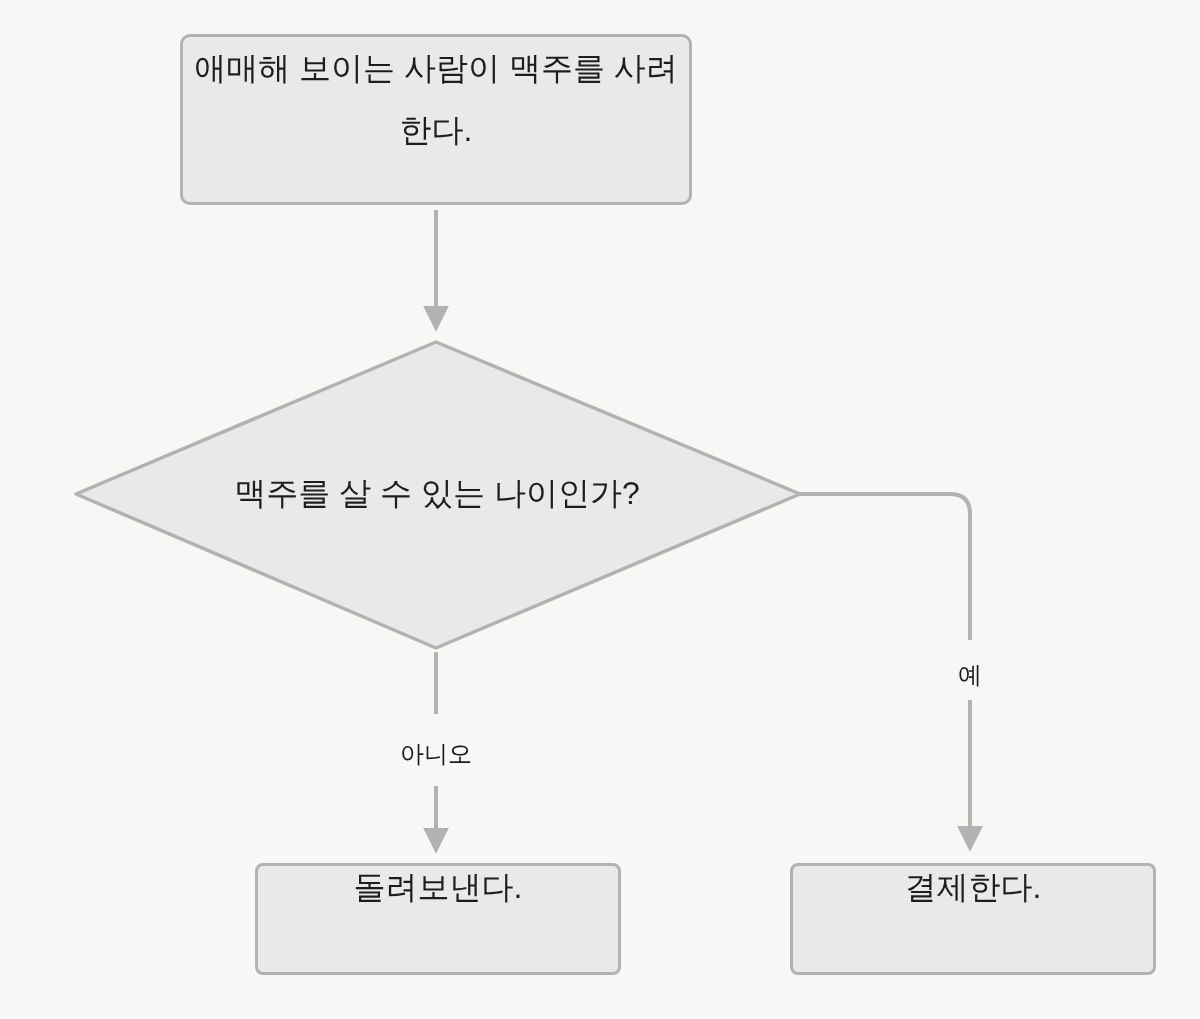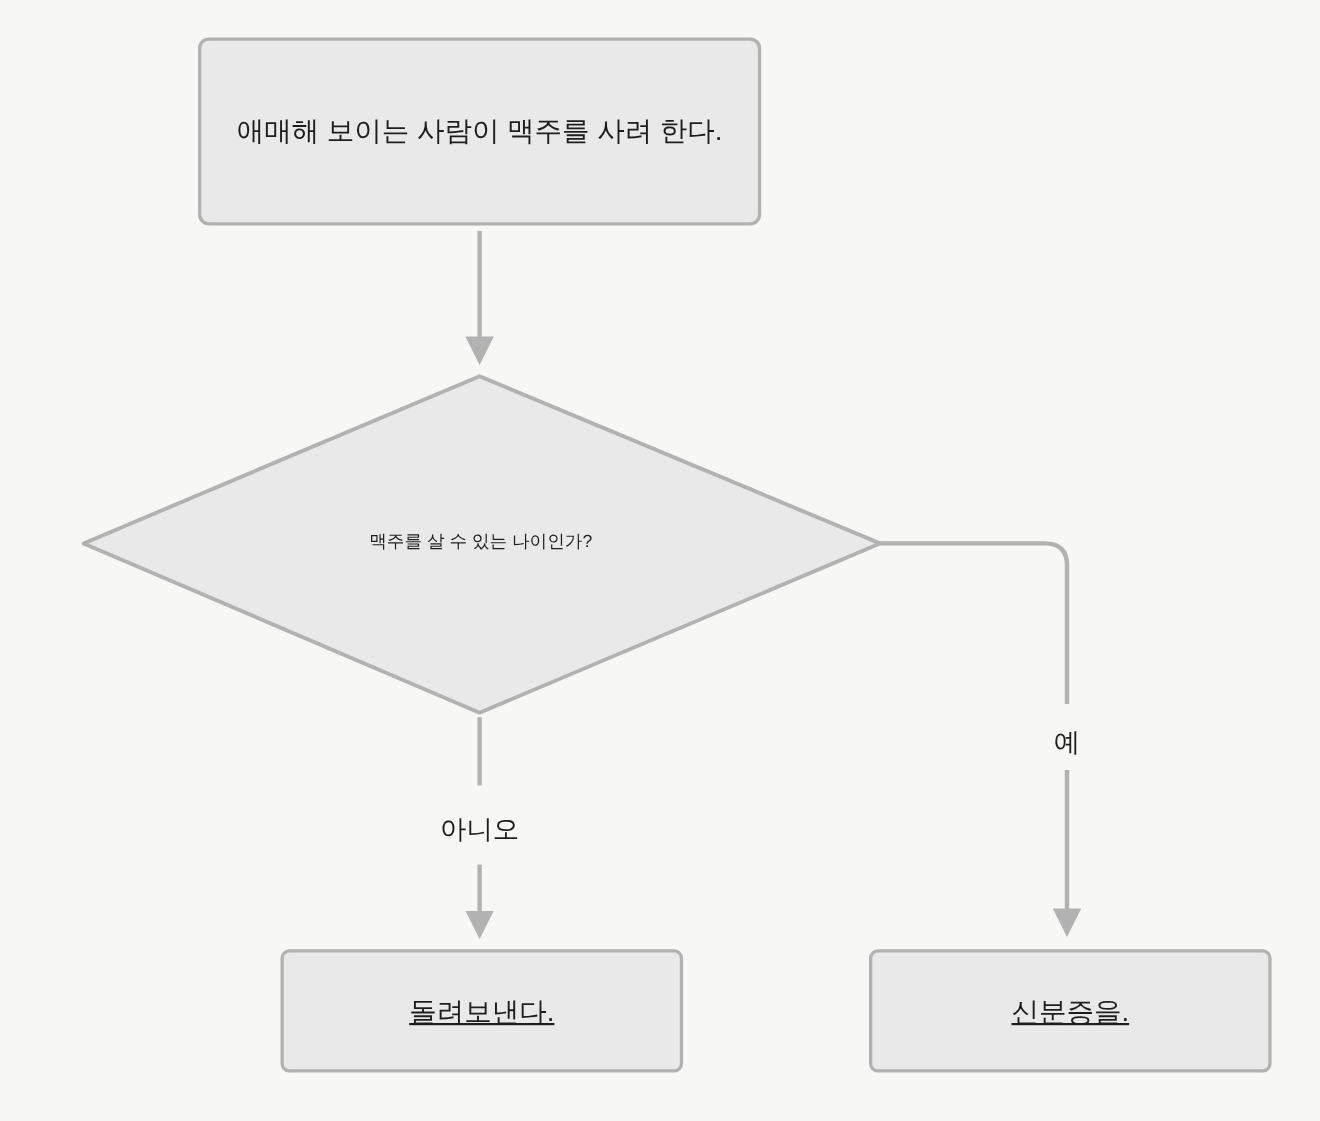--- a/index.html
+++ b/index.html
@@ -41,45 +41,45 @@
     fill: var(--arrow);
     stroke: none;
   }
   .node {
     position: absolute;
     background: var(--node_fill);
     border: 3px solid var(--node_border);
     display: flex;
     flex-direction: column;
     align-items: center;
-    justify-content: center;
+    justify-content: space-between;
     text-align: center;
     color: var(--text);
-    font-size: 25px;
+    font-size: 32px;
   }
   .node-start {
     left: 180px; top: 34px;
     width: 512px; height: 171px;
     border-radius: 10px;
     line-height: 1.95;
   }
   .node-terminal {
     border-radius: 8px;
-    width: 366px; height: 112px; text-decoration: underline;
+    width: 366px; height: 112px;
   }
   .node-reject { left: 255px; top: 863px; }
   .node-pay   { left: 790px; top: 863px; }
   .decision-label {
     position: absolute;
     left: 137px; top: 477px;
     width: 600px; height: 32px;
     line-height: 32px;
     text-align: center;
     color: var(--text);
-    font-size: 16px;
+    font-size: 32px;
   }
   .edge-label {
     position: absolute;
     width: 120px;
     text-align: center;
     color: var(--text);
     font-size: 24px;
   }
   .edge-label-no  { left: 376px; top: 738px; text-align: center; }
   .edge-label-yes { left: 910px; top: 659px; }
@@ -116,16 +116,16 @@
   <div class="decision-label">맥주를 살 수 있는 나이인가?</div>
 
   <div class="edge-label edge-label-no">아니오</div>
   <div class="edge-label edge-label-yes">예</div>
 
   <div class="node node-terminal node-reject">
     <div>돌려보낸다.</div>
   </div>
 
   <div class="node node-terminal node-pay">
-    <div>신분증을.</div>
+    <div>결제한다.</div>
   </div>
 
 </div>
 
 </body></html>

